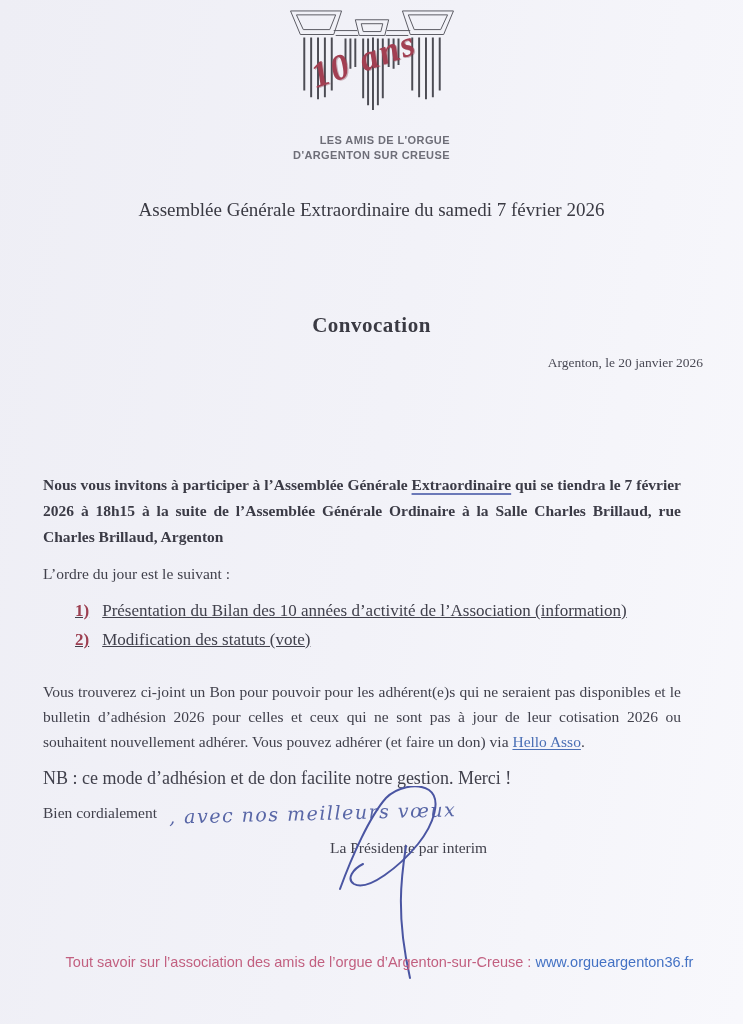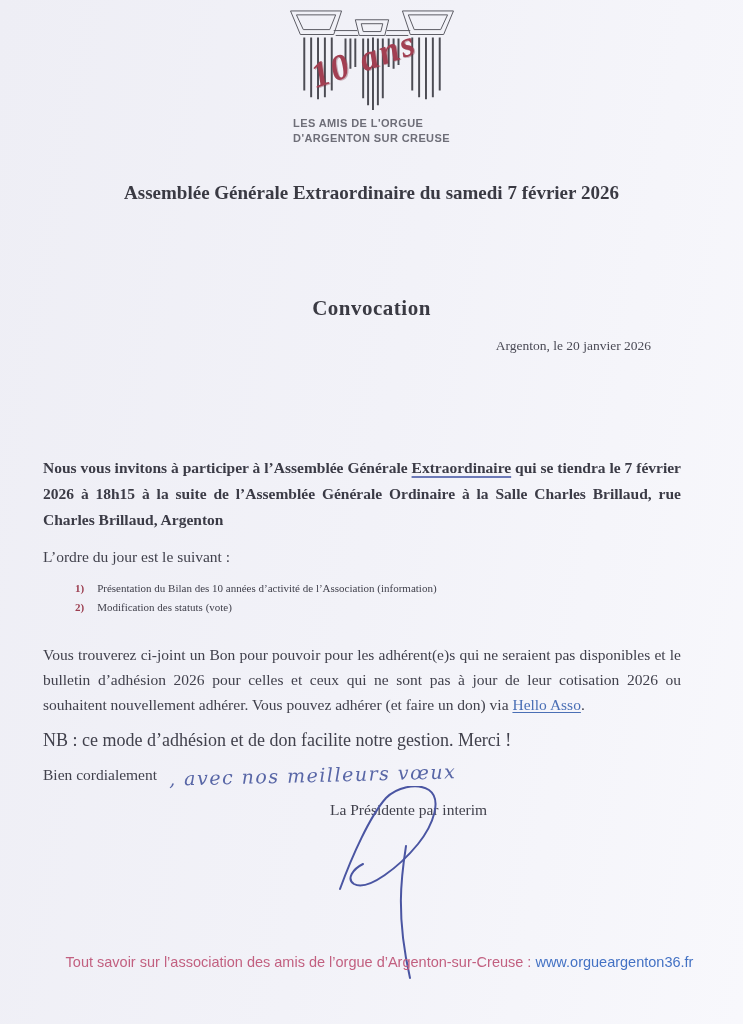--- a/index.html
+++ b/index.html
@@ -17,37 +17,37 @@
   .logo-art { position:relative; width:170px; height:106px; }
   .logo-art svg { position:absolute; inset:0; }
   .logo-badge {
     position:absolute; left:22px; top:30px;
     font:italic bold 36px "Liberation Serif", serif;
     color:#a23f52; transform:rotate(-19deg);
     letter-spacing:2px; text-shadow:1px 1px 0 rgba(120,40,55,.35);
     white-space:nowrap;
   }
   .logo-caption {
-    margin-top:2px; text-align:left;
+    margin-top:19px; text-align:right;
     font:bold 11px/1.35 "Liberation Sans", sans-serif;
     color:#6e6e78; letter-spacing:.4px;
   }
 
   
-  .doc-title { margin-top:36px; text-align:center; font-size:19px; font-weight:bold; color:#3a3a43; }
+  .doc-title { margin-top:36px; text-align:center; font-size:19px; font-weight:normal; color:#3a3a43; }
   .doc-heading { margin-top:92px; text-align:center; font-size:21px; font-weight:bold; color:#3a3a43; letter-spacing:.5px; }
-  .dateline { margin-top:17px; padding-right:92px; text-align:right; font-size:13.5px; color:#4a4a55; }
+  .dateline { margin-top:17px; padding-right:40px; text-align:right; font-size:13.5px; color:#4a4a55; }
 
   
   .body-col { padding:0 62px 0 43px; }
   .p-invite { margin-top:101px; font-weight:bold; font-size:15.5px; line-height:1.68; text-align:justify; color:#3b3b46; }
   .u-ink { text-decoration:underline; text-decoration-color:#6b79b8; text-decoration-thickness:1.5px; text-underline-offset:3px; }
   .p-intro { margin-top:15px; font-size:15.5px; color:#41414c; }
   .agenda { margin-top:13px; padding-left:32px; list-style:none; }
-  .agenda li { font-size:11px; line-height:1.72; color:#41414c; }
+  .agenda li { font-size:17px; line-height:1.72; color:#41414c;text-decoration:underline; }
   .agenda .num { font-weight:bold; color:#9c3f51; margin-right:13px; }
   .p-body { margin-top:25px; font-size:15.5px; line-height:1.62; text-align:justify; color:#41414c; }
   .p-nb { margin-top:13px; font-size:18px; color:#41414c; }
   .closing { margin-top:11px; font-size:15.5px; color:#41414c; }
   .handwritten {
     display:inline-block; margin-left:12px; transform:rotate(-1.5deg) translateY(2px);
     font:italic 19px "DejaVu Serif", serif; color:#5866a6; letter-spacing:1.5px;
     white-space:nowrap;
   }
   .role-line { margin-top:17px; padding-left:287px; font-size:15.5px; color:#41414c; }

